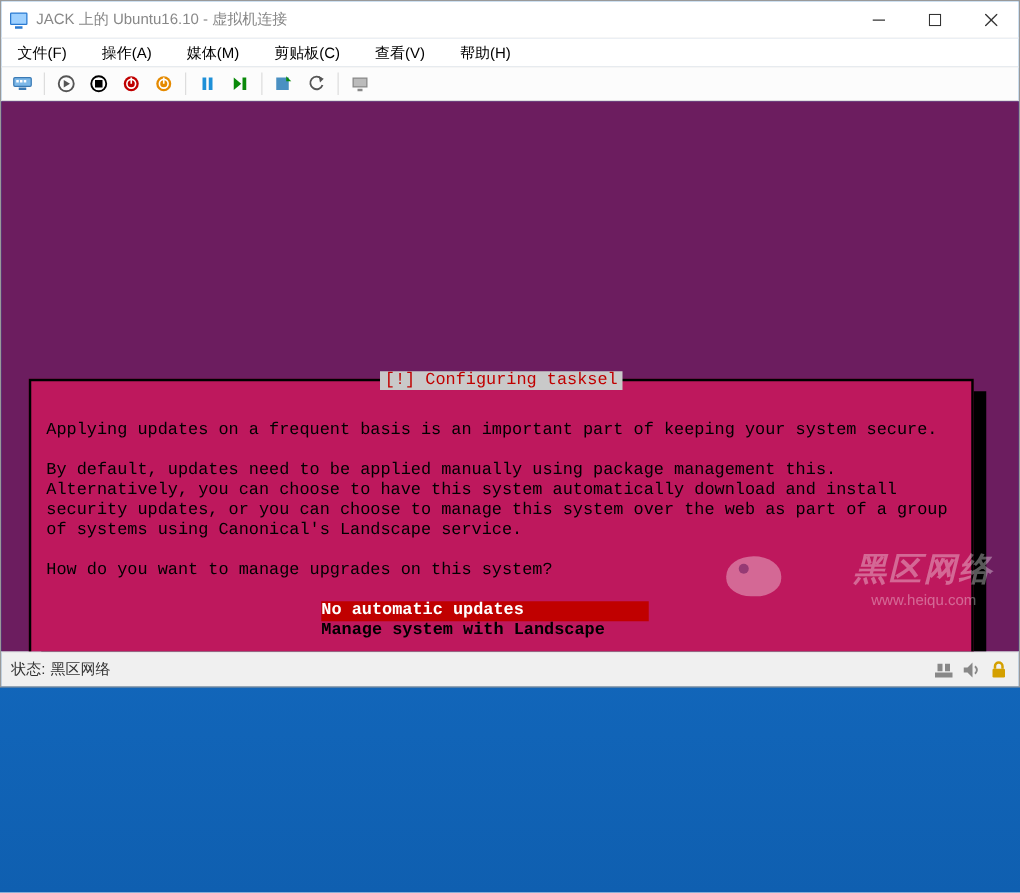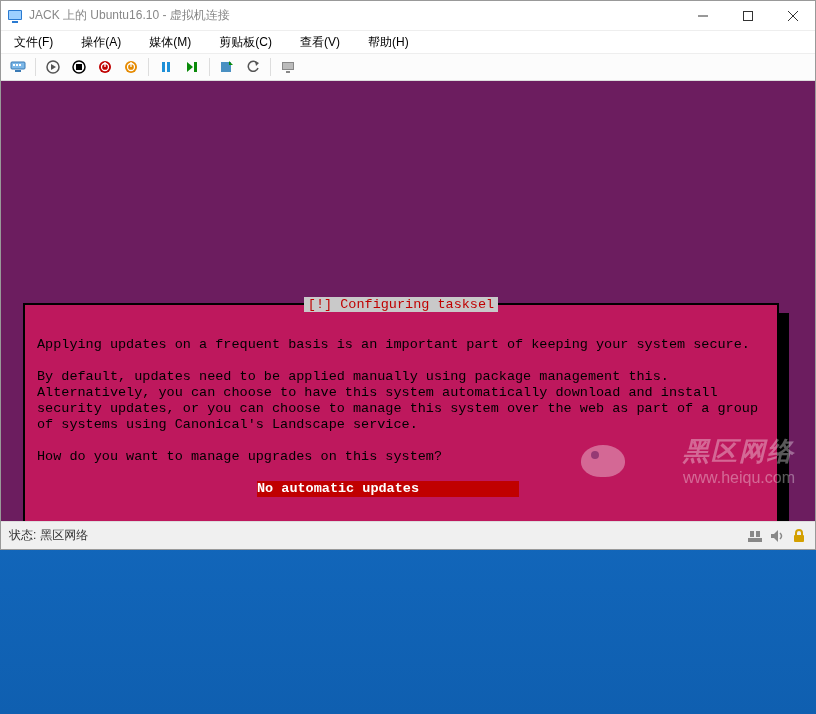--- a/index.html
+++ b/index.html
@@ -35,21 +35,21 @@
   
   .hint-bar { position: absolute; left: 4px; bottom: 8px; color: #fff; }
   
   .statusbar { height: 28px; background: #f0f0f0; border-top: 1px solid #ddd; display:flex; align-items:center; padding: 0 8px; font-size:12px; gap:4px; }
   .status-label { color:#333; }
   .status-right { margin-left:auto; display:flex; gap:6px; align-items:center; }
   .status-icon { width:16px; height:16px; }
   
   .watermark { position: absolute; right: 20px; bottom: 34px; text-align: center; color: rgba(255,255,255,0.35); font-family: Liberation Sans, sans-serif; pointer-events: none; }
   .watermark .big { font-size: 26px; font-weight: bold; font-style: italic; letter-spacing: 2px; }
-  .watermark .small { font-size: 16px; }
+  .watermark .small { font-size: 12px; }
   .watermark-logo { position:absolute; right: 190px; bottom: 44px; width: 44px; height: 32px; background: rgba(255,255,255,0.35); border-radius: 50% 50% 45% 45%; pointer-events:none; }
   .watermark-logo::after{ content:""; position:absolute; left:10px; top:6px; width:8px; height:8px; border-radius:50%; background:#6c1d5f; opacity:0.6; }
   .desktop-bg { position: fixed; inset: 0; z-index:-1; background: linear-gradient(180deg,#1a7bd8,#0f5fb0); }
 </style>
 </head>
 <body>
 <div class="desktop-bg"></div>
 
 <div class="window">
 
@@ -170,21 +170,21 @@
 <span>Applying updates on a frequent basis is an important part of keeping your system secure.</span>
 
 <span>By default, updates need to be applied manually using package management this.</span>
 <span>Alternatively, you can choose to have this system automatically download and install</span>
 <span>security updates, or you can choose to manage this system over the web as part of a group</span>
 <span>of systems using Canonical's Landscape service.</span>
 
 <span>How do you want to manage upgrades on this system?</span>
 
 <div class="options"><span class="opt selected">No automatic updates</span>
-</div></div>
+<span class="opt">Manage system with Landscape</span></div></div>
     </div>
     <div class="watermark-logo"></div>
     <div class="watermark">
       <div class="big">黑区网络</div>
       <div class="small">www.heiqu.com</div>
     </div>
   </div>
 
   <div class="statusbar">
     <span class="status-label">状态:</span>

